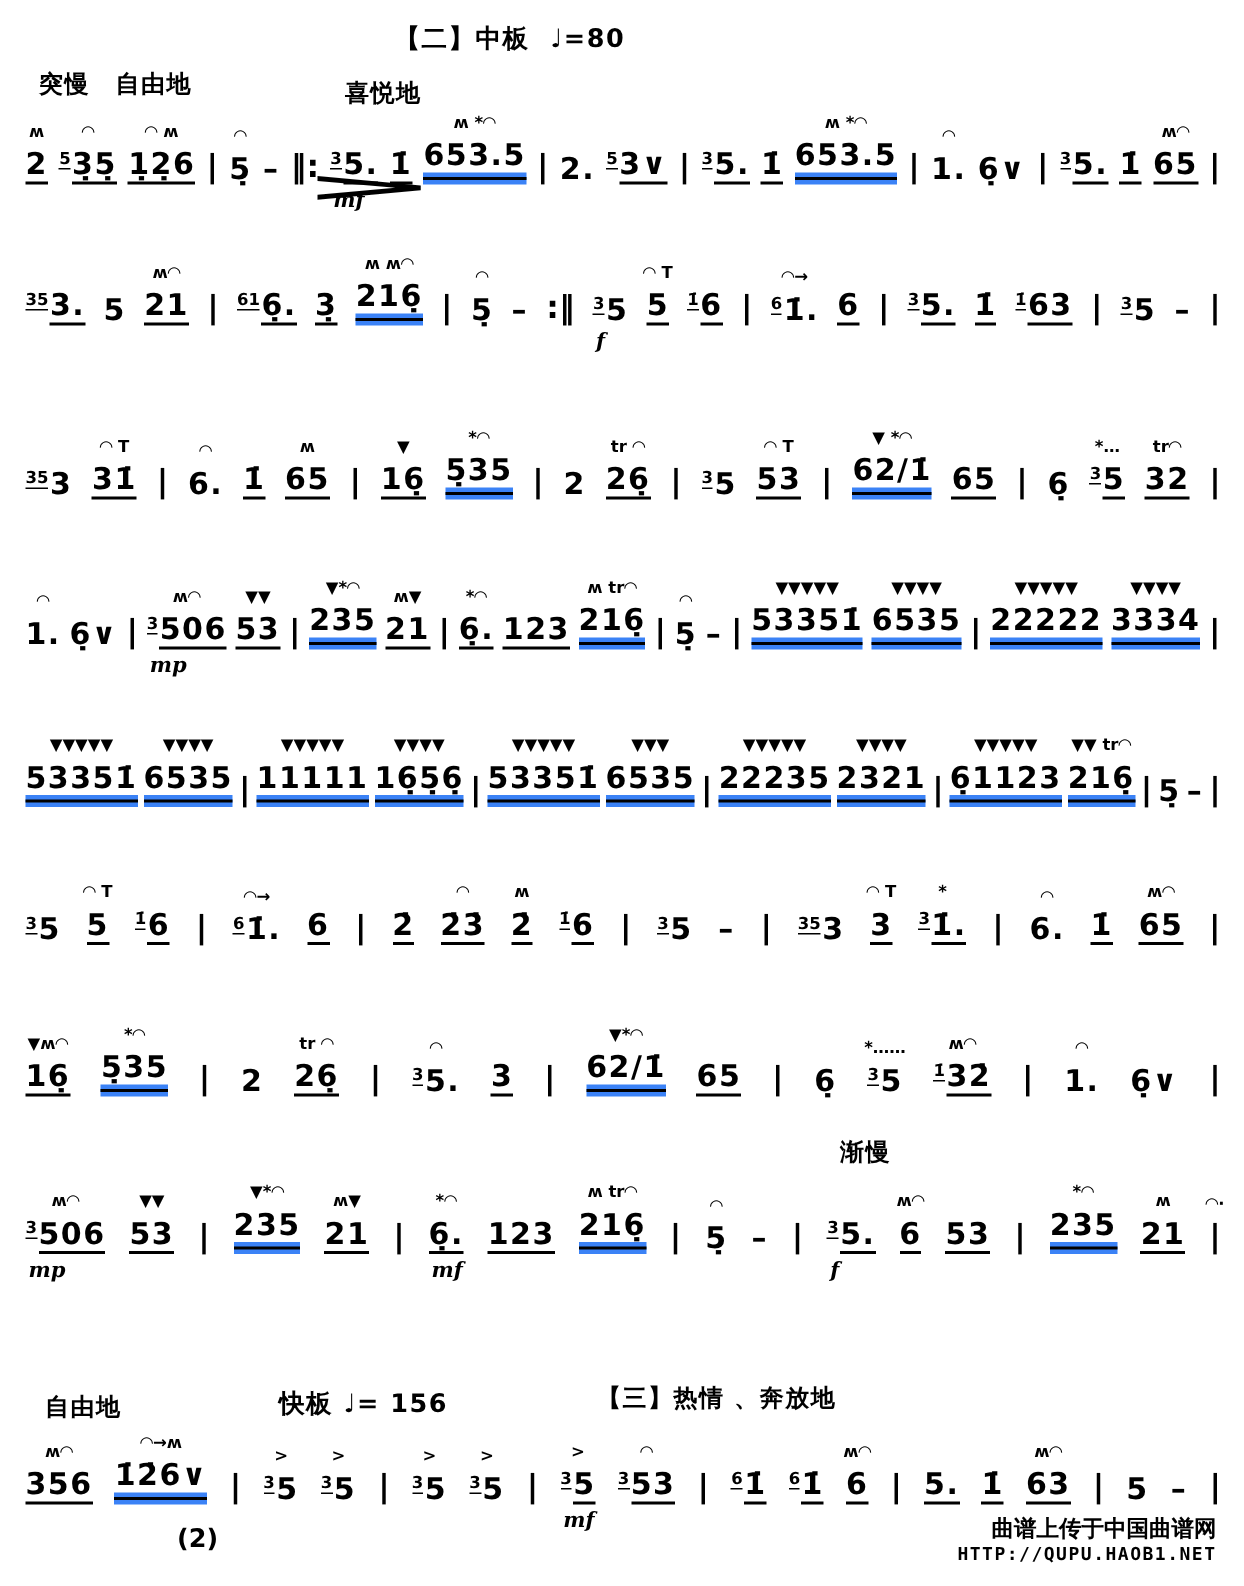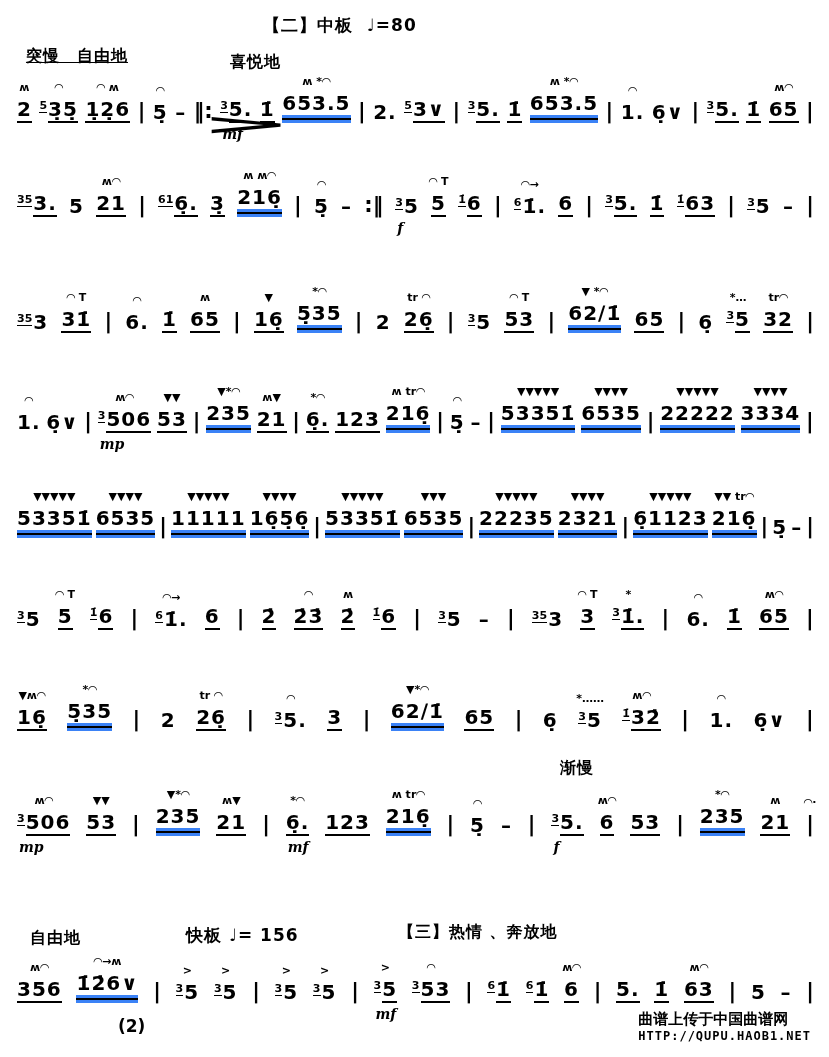--- a/index.html
+++ b/index.html
@@ -35,30 +35,30 @@
     content:"";position:absolute;left:0;right:0;bottom:-5px;height:2px;background:#000;
   }
   .dyn{
     position:absolute;top:100%;left:2px;margin-top:4px;
     font-family:"DejaVu Serif","Liberation Serif",serif;
     font-style:italic;font-weight:bold;font-size:14px;line-height:1;
   }
   .bar{position:relative;font-size:21px;font-weight:bold;line-height:1.1;padding:0 1px;}
   .footer-page{position:absolute;font-size:17px;font-weight:bold;}
   .watermark{
-    position:absolute;right:18px;font-weight:bold;
+    position:absolute;right:18px;text-align:right;font-weight:bold;
     font-size:15px;line-height:1.25;
   }
   .watermark .url{font-size:12px;letter-spacing:1px;font-family:"DejaVu Sans Mono","Liberation Mono",monospace;}
 </style>
 </head>
 <body>
 
 <div id="systems-root">
-    <div class="label" style="left: 26px; top: 46px; font-size: 16px; text-decoration: underline;">突慢　自由地</div>
+    <div class="label" style="left: 26px; top: 46px; font-size: 16px;">突慢　自由地</div>
     <div class="label" style="left: 228px; top: 14px; font-size: 17px; margin-left: 35px;">【二】中板  ♩=80</div>
     <div class="label" style="left: 230px; top: 52px; font-size: 16px;">喜悦地</div>
     <div class="label hairpin" style="left: 200px; top: 112px; font-size: 20px;">&gt;</div>
     <div class="label" style="left: 560px; top: 758px; font-size: 16px;">渐慢</div>
     <div class="label" style="left: 30px; top: 928px; font-size: 16px;">自由地</div>
     <div class="label" style="left: 186px; top: 924px; font-size: 17px;">快板 ♩= 156</div>
     <div class="label" style="left: 398px; top: 922px; font-size: 16px; text-align: center;">【三】热情 、奔放地</div>
     <div class="system" style="top: 72px;">
       <span class="ng u1"><span class="orn">ʍ</span><span class="main">2</span></span>
       <span class="ng u1"><span class="orn">◠</span><span class="grace">5</span><span class="main">3̣5̣</span></span>

